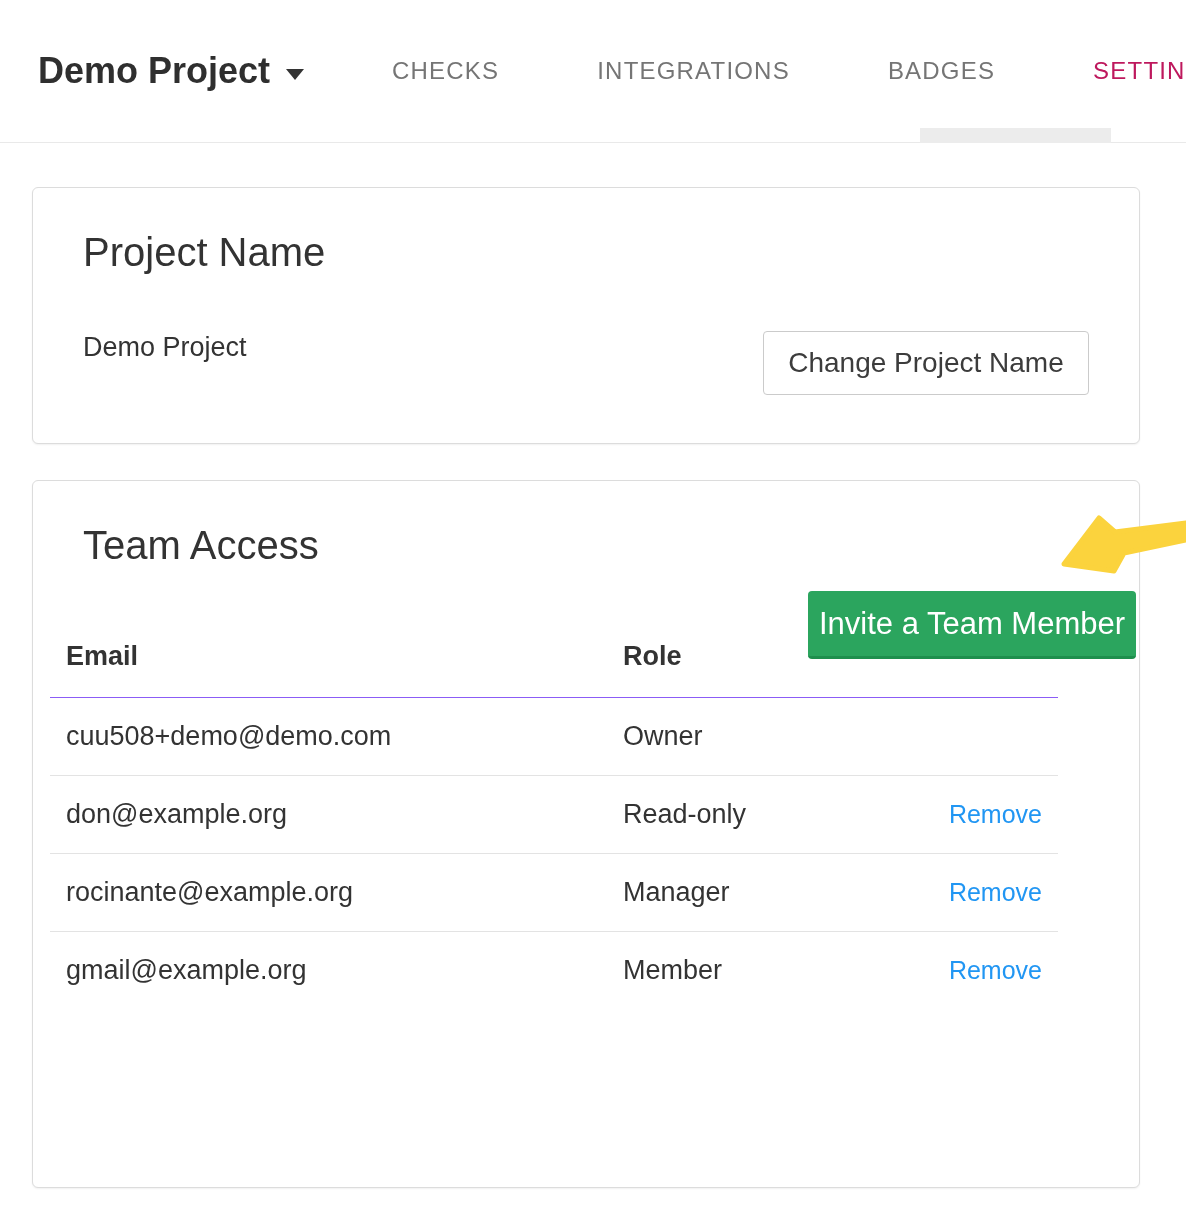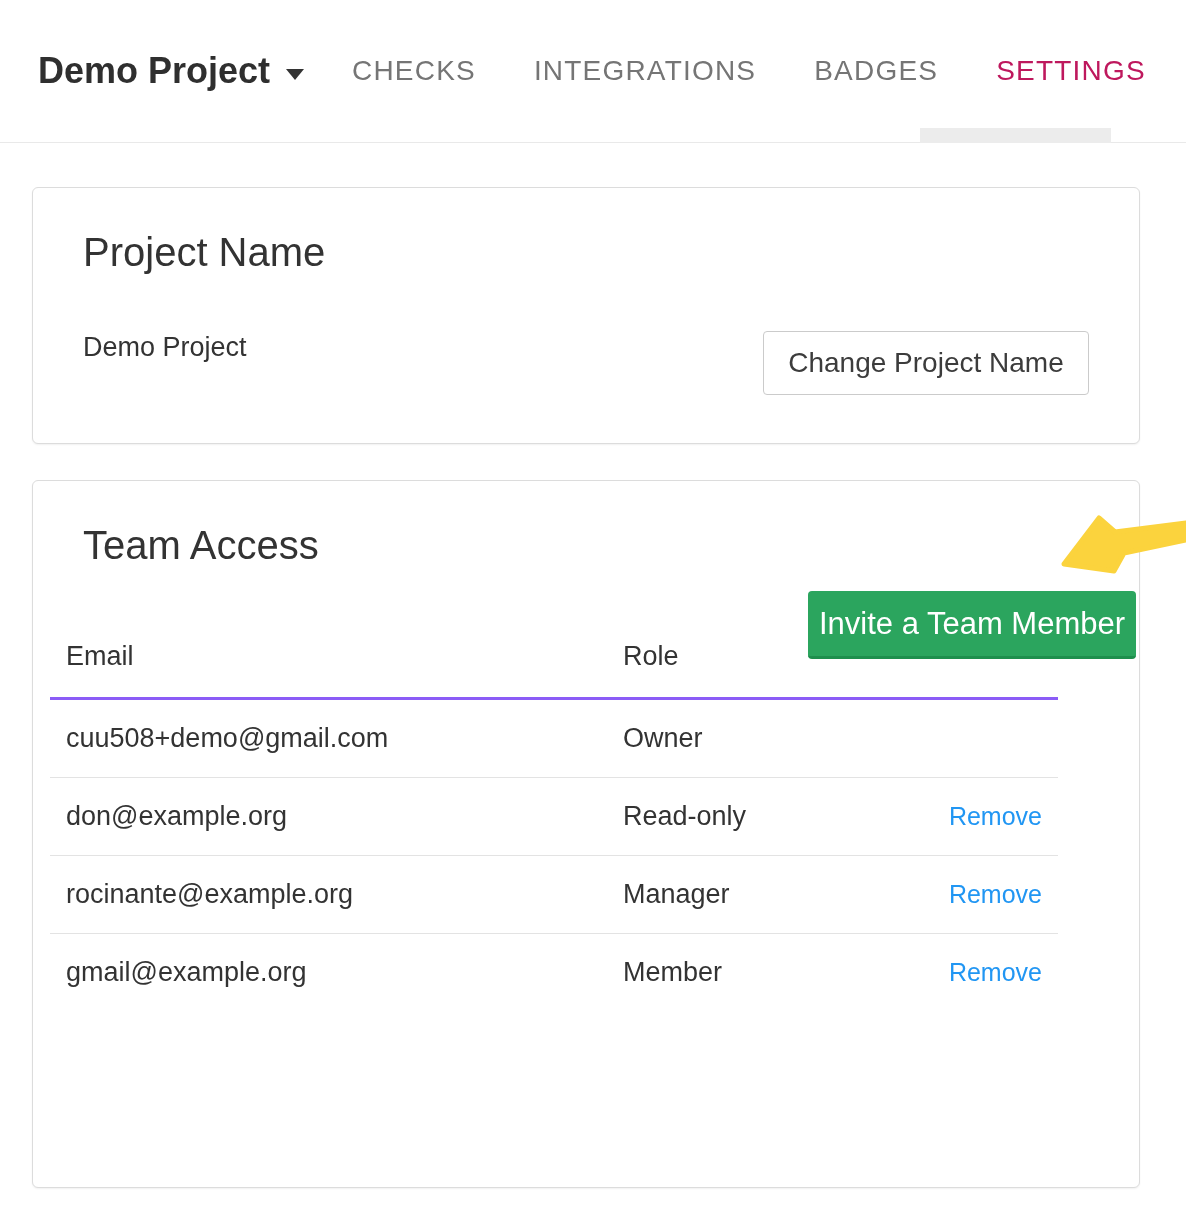--- a/index.html
+++ b/index.html
@@ -11,22 +11,22 @@
   .topnav { position: absolute; left: 0; top: 0; width: 1186px; height: 143px;
     background: #fff; border-bottom: 1px solid #e9e9e9; }
   .brand { position: absolute; left: 38px; top: 0; height: 142px;
     display: flex; align-items: center; cursor: pointer; }
   .brand-label { font-size: 36px; font-weight: bold; color: #2f2f2f; letter-spacing: 0; }
   .caret { display: inline-block; margin-left: 16px; margin-top: 6px;
     width: 0; height: 0; border-left: 9px solid transparent; border-right: 9px solid transparent;
     border-top: 11px solid #333; }
   .tabs { position: absolute; left: 352px; top: 0; height: 142px;
     display: flex; align-items: center; gap: 58px; }
-  .tab { font-size: 28px; letter-spacing: 1.2px; color: #757575; cursor: pointer;
-    position: relative; z-index: 2; }
+  .tab { font-size: 24px; letter-spacing: 1.2px; color: #757575; cursor: pointer;
+    position: relative; z-index: 2; margin-left: 40px; }
   .tab.active { color: #be185d; }
   .tab-indicator { position: absolute; left: 920px; top: 128px; width: 191px; height: 15px;
     background: #ececec; z-index: 1; }
 
   
   .card { position: absolute; left: 32px; width: 1108px; background: #fff;
     border: 1px solid #dcdcdc; border-radius: 6px;
     box-shadow: 0 1px 2px rgba(0,0,0,0.06); }
   .card-title { position: absolute; left: 50px; top: 40px; font-size: 40px;
     font-weight: 400; color: #333; line-height: 1.2; }
@@ -36,22 +36,22 @@
   .btn-outline { position: absolute; right: 50px; top: 143px; width: 326px; height: 64px;
     background: #fff; border: 1px solid #cbcbcb; border-radius: 4px;
     font-family: Liberation Sans, sans-serif; font-size: 28px; color: #3c3c3c;
     cursor: pointer; }
 
   #team-access-card { top: 480px; height: 708px; }
 
   
   .team-table { position: absolute; left: 50px; top: 616px; width: 1008px;
     border-collapse: collapse; font-size: 27px; color: #333; }
-  .team-table th { text-align: left; font-weight: normal; font-size: 27px;
-    padding: 25px 16px; border-bottom: 3px solid #8b5cf6; }
+  .team-table th { text-align: left; font-weight: bold; font-size: 27px;
+    padding: 25px 16px; border-bottom: 1px solid #8b5cf6; }
   .team-table td { padding: 23px 16px; border-bottom: 1px solid #e3e3e3; }
   .team-table tr:last-child td { border-bottom: none; }
   .col-email { width: 557px; }
   .col-role { width: 313px; }
   .col-action { width: 138px; text-align: right; }
   .remove-link { text-decoration: none; cursor: pointer; font-size: 25px; }
 
   .btn-success { position: absolute; right: 50px; top: 591px; width: 328px; height: 68px;
     border: none; border-bottom: 3px solid #1e8f4d; border-radius: 4px;
     font-family: "Liberation Sans", sans-serif; font-size: 31px; color: #fff;
@@ -91,21 +91,21 @@
 <table class="team-table">
   <thead>
     <tr>
       <th class="col-email">Email</th>
       <th class="col-role">Role</th>
       <th class="col-action"></th>
     </tr>
   </thead>
   <tbody>
       <tr>
-        <td class="col-email">cuu508+demo@gmail.com</td>
+        <td class="col-email">cuu508+demo@demo.com</td>
         <td class="col-role">Owner</td>
         <td class="col-action"></td>
       </tr>
       <tr>
         <td class="col-email">don@example.org</td>
         <td class="col-role">Read-only</td>
         <td class="col-action"><a class="remove-link" style="color: rgb(33, 150, 243);">Remove</a></td>
       </tr>
       <tr>
         <td class="col-email">rocinante@example.org</td>

